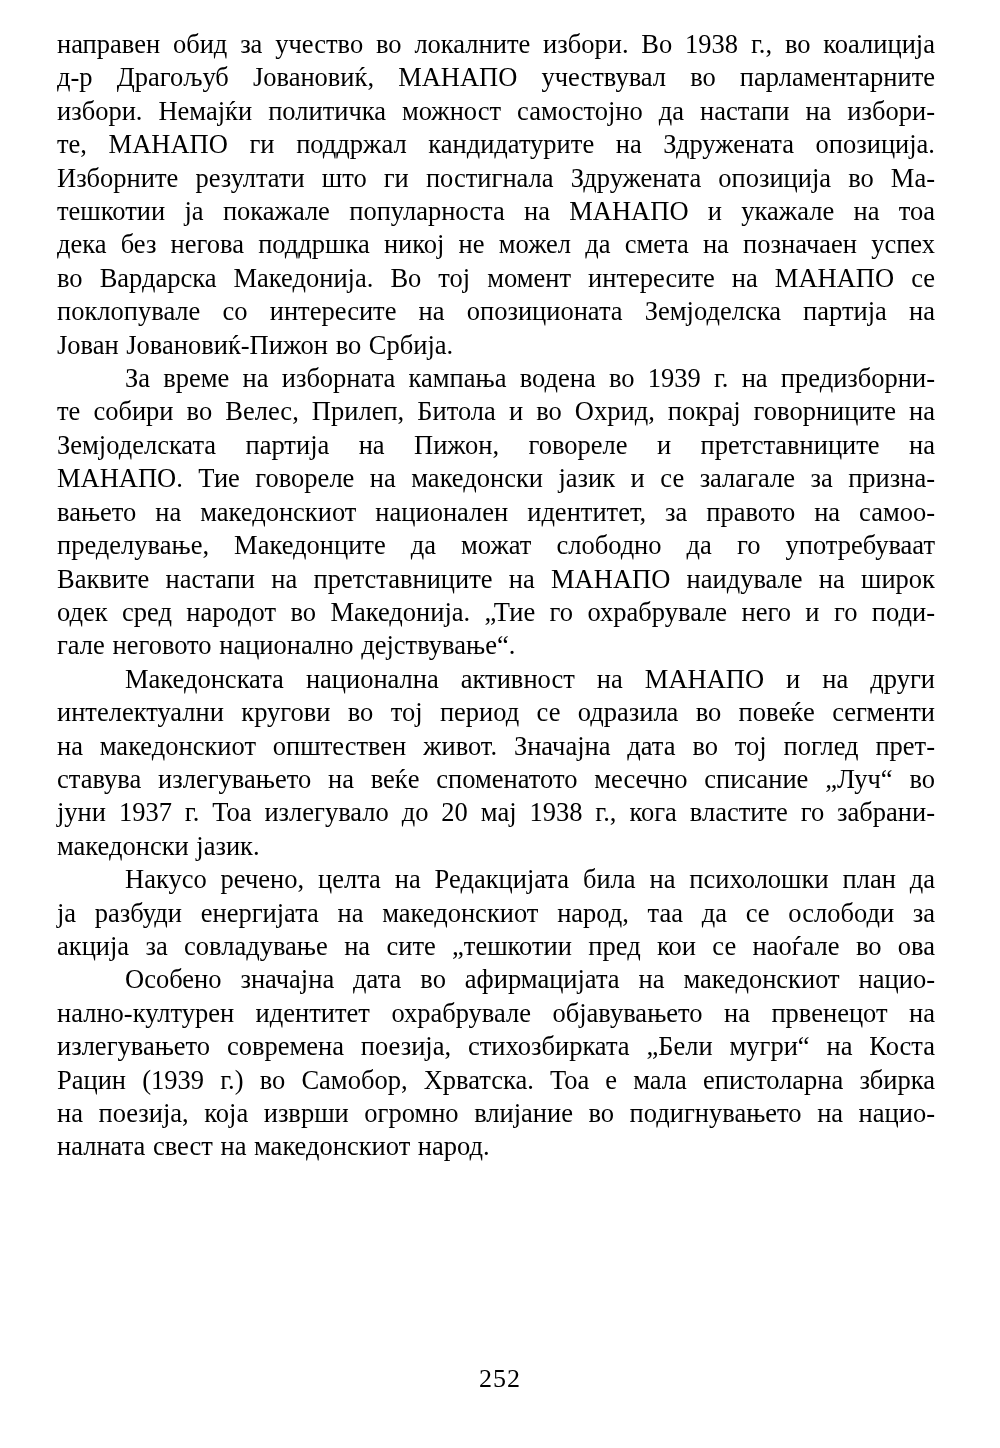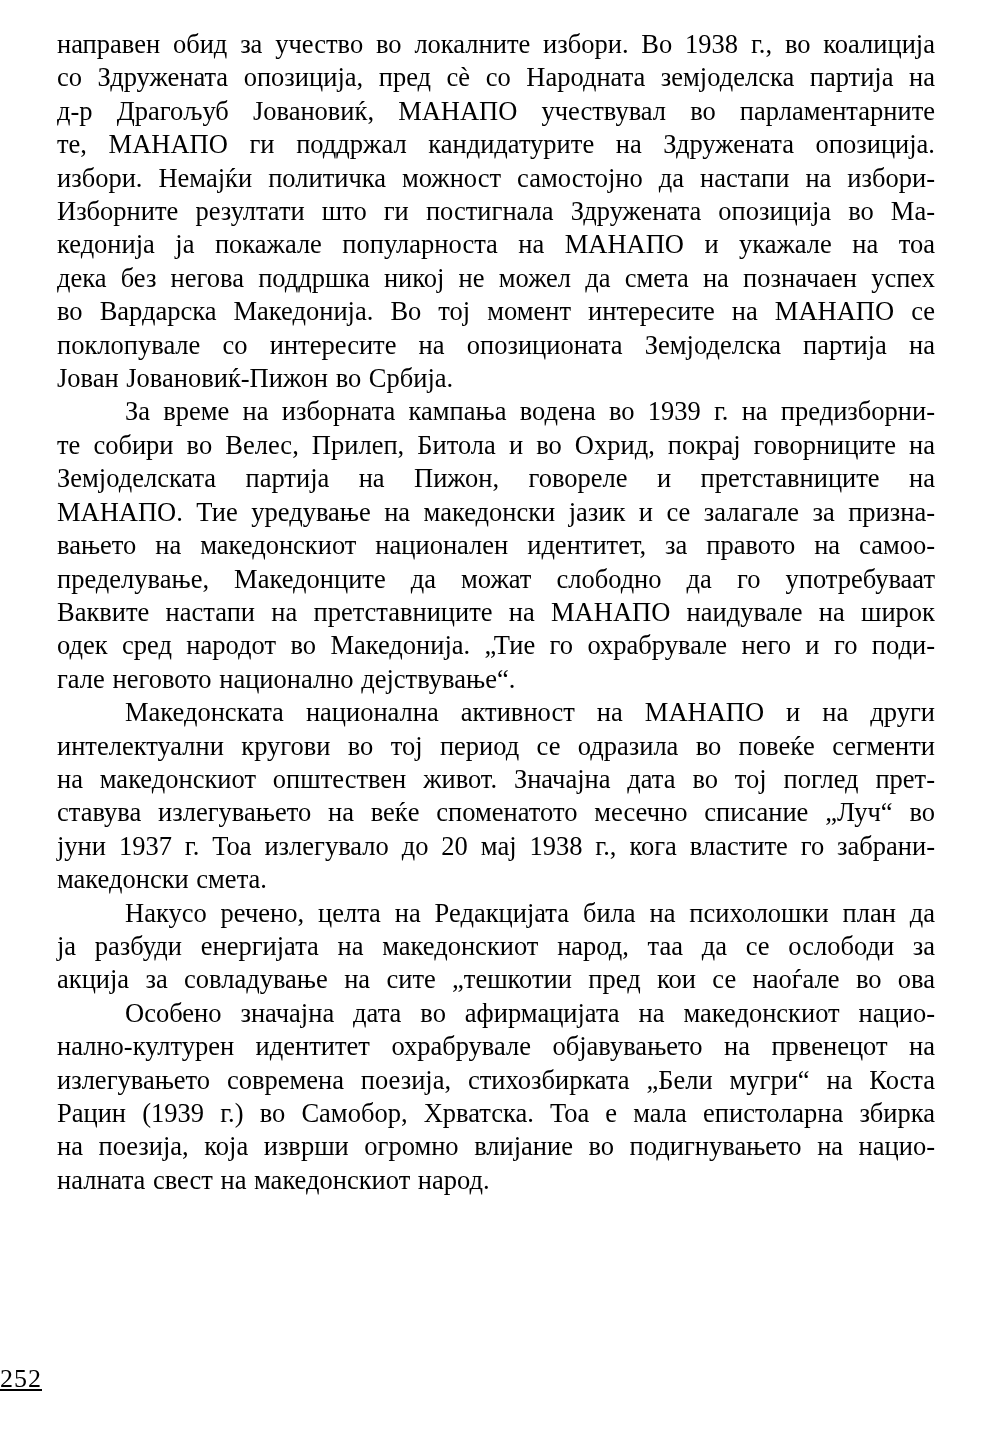--- a/index.html
+++ b/index.html
@@ -33,57 +33,55 @@
     text-align-last: left;
   }
   .line.indent {
     text-indent: 68px;
   }
   .page-number {
     position: absolute;
     top: 1364px;
     left: 0;
     width: 100%;
-    text-align: left;
+    text-align: center;
     font-size: 26px;
     letter-spacing: 1px;
-    text-decoration: underline;
   }
 </style>
 </head>
 <body>
 
 <div class="page">
   <main class="text-block">
       <div class="line">направен обид за учество во локалните избори. Во 1938 г., во коалиција</div>
-      <div class="line">со Здружената опозиција, пред сè со Народната земјоделска партија на</div>
       <div class="line">д-р Драгољуб Јовановиќ, МАНАПО учествувал во парламентарните</div>
+      <div class="line">избори. Немајќи политичка можност самостојно да настапи на избори-</div>
       <div class="line">те, МАНАПО ги поддржал кандидатурите на Здружената опозиција.</div>
-      <div class="line">избори. Немајќи политичка можност самостојно да настапи на избори-</div>
       <div class="line">Изборните резултати што ги постигнала Здружената опозиција во Ма-</div>
-      <div class="line">кедонија ја покажале популарноста на МАНАПО и укажале на тоа</div>
+      <div class="line">тешкотии ја покажале популарноста на МАНАПО и укажале на тоа</div>
       <div class="line">дека без негова поддршка никој не можел да смета на позначаен успех</div>
       <div class="line">во Вардарска Македонија. Во тој момент интересите на МАНАПО се</div>
       <div class="line">поклопувале со интересите на опозиционата Земјоделска партија на</div>
       <div class="line last">Јован Јовановиќ-Пижон во Србија.</div>
       <div class="line indent">За време на изборната кампања водена во 1939 г. на предизборни-</div>
       <div class="line">те собири во Велес, Прилеп, Битола и во Охрид, покрај говорниците на</div>
       <div class="line">Земјоделската партија на Пижон, говореле и претставниците на</div>
-      <div class="line">МАНАПО. Тие уредување на македонски јазик и се залагале за призна-</div>
+      <div class="line">МАНАПО. Тие говореле на македонски јазик и се залагале за призна-</div>
       <div class="line">вањето на македонскиот национален идентитет, за правото на самоо-</div>
       <div class="line">пределување, Македонците да можат слободно да го употребуваат</div>
       <div class="line">Ваквите настапи на претставниците на МАНАПО наидувале на широк</div>
       <div class="line">одек сред народот во Македонија. „Тие го охрабрувале него и го поди-</div>
       <div class="line last">гале неговото национално дејствување“.</div>
       <div class="line indent">Македонската национална активност на МАНАПО и на други</div>
       <div class="line">интелектуални кругови во тој период се одразила во повеќе сегменти</div>
       <div class="line">на македонскиот општествен живот. Значајна дата во тој поглед прет-</div>
       <div class="line">ставува излегувањето на веќе споменатото месечно списание „Луч“ во</div>
       <div class="line">јуни 1937 г. Тоа излегувало до 20 мај 1938 г., кога властите го забрани-</div>
-      <div class="line last">македонски смета.</div>
+      <div class="line last">македонски јазик.</div>
       <div class="line indent">Накусо речено, целта на Редакцијата била на психолошки план да</div>
       <div class="line">ја разбуди енергијата на македонскиот народ, таа да се ослободи за</div>
       <div class="line">акција за совладување на сите „тешкотии пред кои се наоѓале во ова</div>
       <div class="line indent">Особено значајна дата во афирмацијата на македонскиот нацио-</div>
       <div class="line">нално-културен идентитет охрабрувале објавувањето на првенецот на</div>
       <div class="line">излегувањето современа поезија, стихозбирката „Бели мугри“ на Коста</div>
       <div class="line">Рацин (1939 г.) во Самобор, Хрватска. Тоа е мала епистоларна збирка</div>
       <div class="line">на поезија, која изврши огромно влијание во подигнувањето на нацио-</div>
       <div class="line last">налната свест на македонскиот народ.</div>
     </main>

